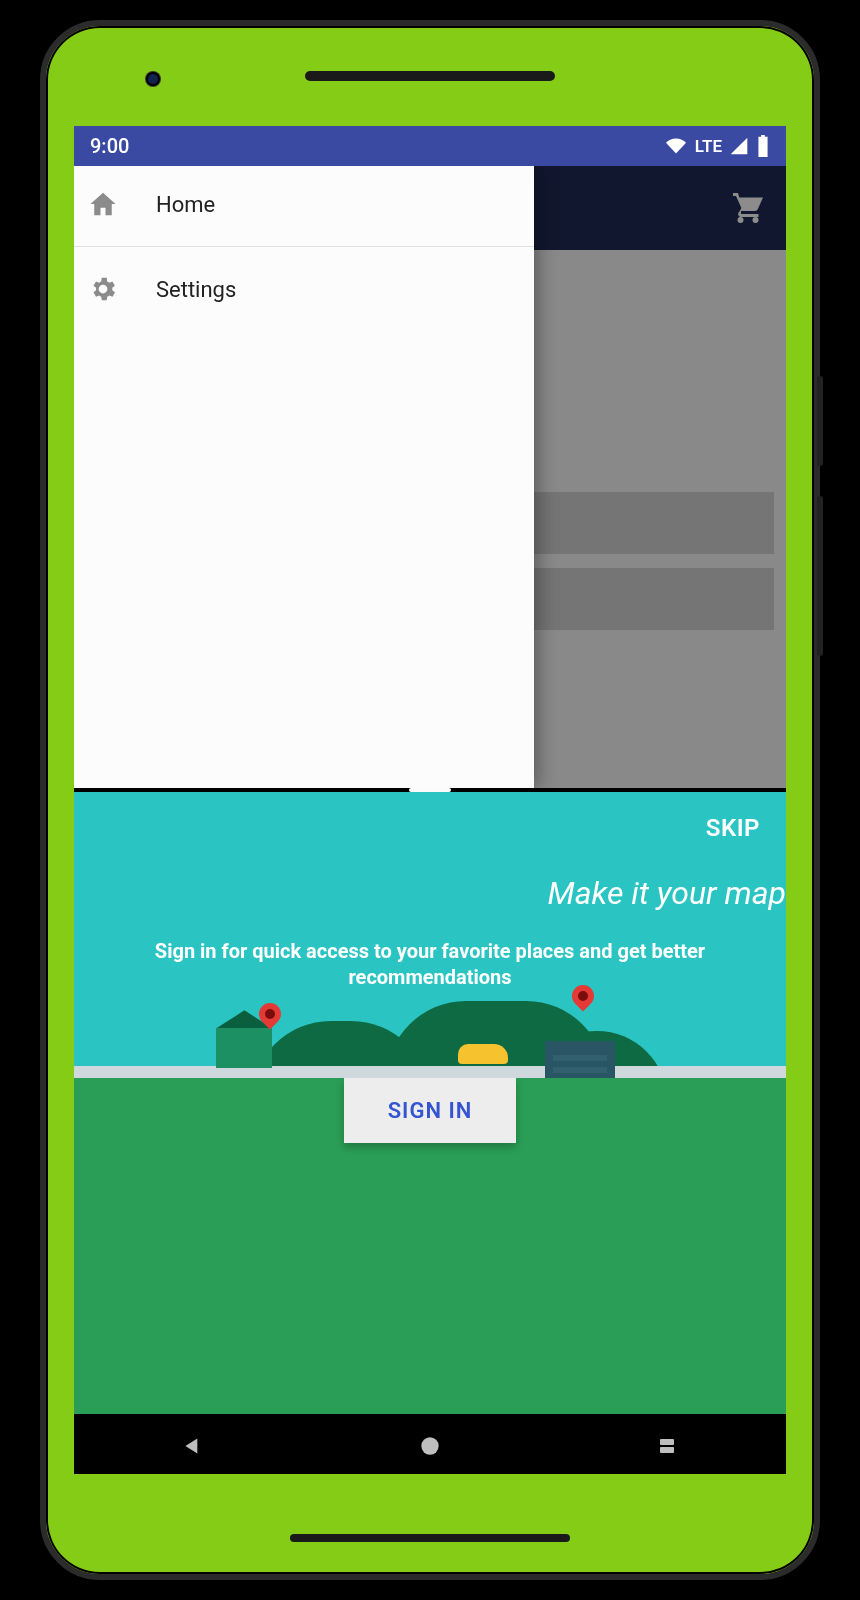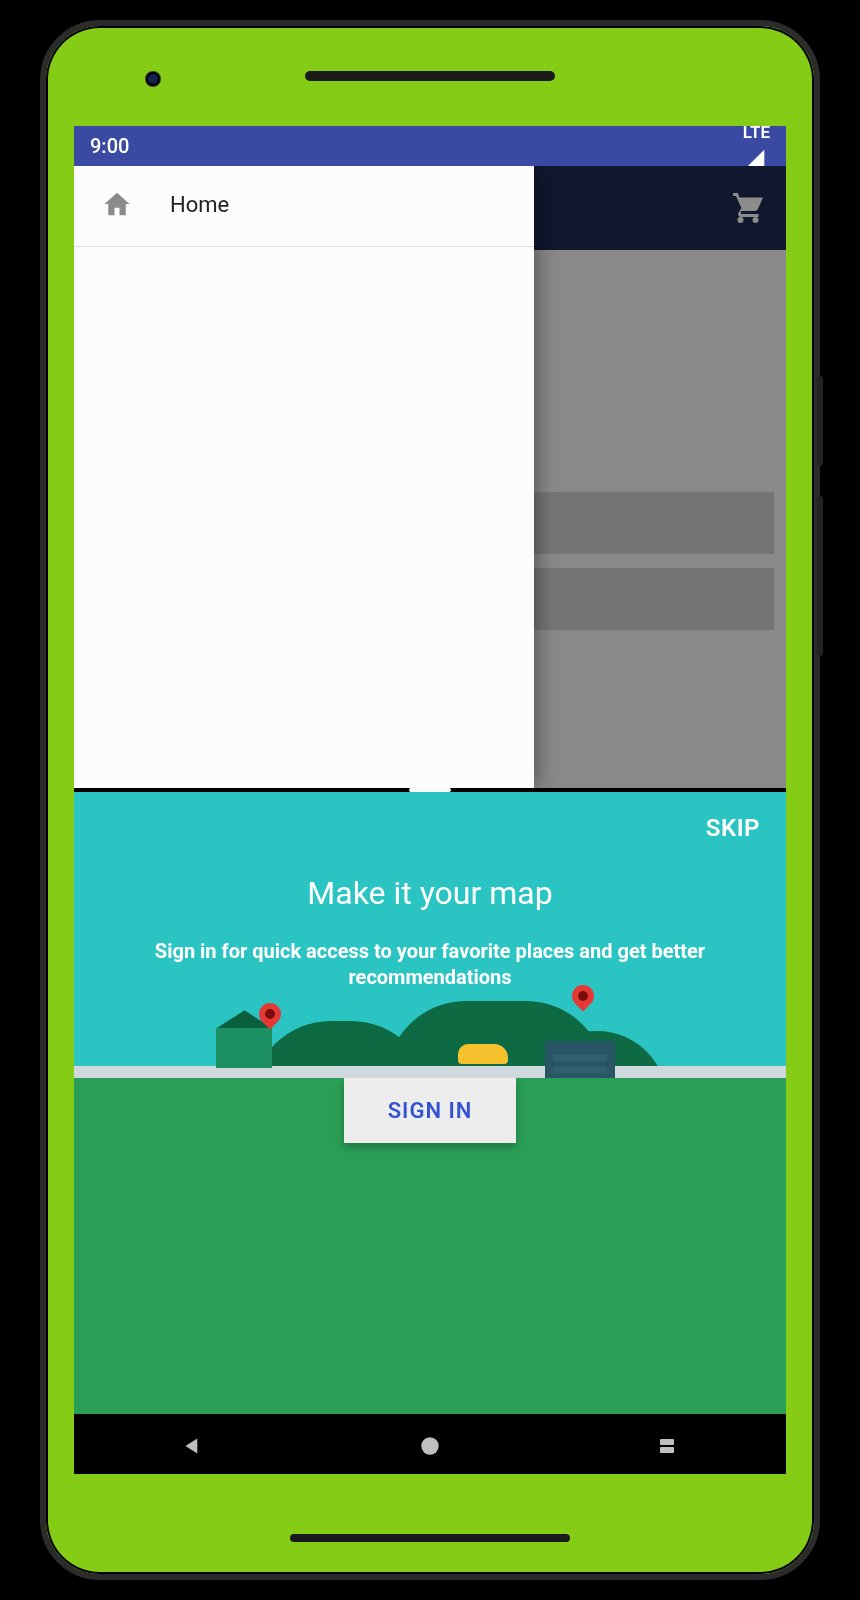--- a/index.html
+++ b/index.html
@@ -26,21 +26,21 @@
   }
 
   .bezel-bottom { position:absolute; bottom:32px; left:50%; transform:translateX(-50%); width:280px; height:8px; background:#1a1a1a; border-radius:4px;}
 
   
   .status-bar {
     height: 40px; background: #3a4aa2; color: #fff; display: flex; align-items: center;
     padding: 0 16px; font-size: 20px; font-weight: 500;
   }
   .status-bar .spacer { flex: 1; }
-  .status-icons { display: flex; align-items: center; gap: 6px; flex-direction: column; }
+  .status-icons { display: flex; align-items: center; gap: 6px; }
   .status-icons svg, .status-icons .batt { fill: #fff; }
 
   
   .half { position: relative; height: calc((100% - 40px - 64px) / 2); overflow: hidden; }
   .split-handle { height: 4px; background: #000; display:flex; align-items:center; justify-content:center;}
   .split-handle::after{ content:""; width:42px; height:4px; background:#fafafa; border-radius:2px;}
 
   
   .app-top { background: #000; }
   .scrim { position:absolute; inset:0; background: rgba(0,0,0,.45); }
@@ -62,37 +62,37 @@
     font-size: 22px; letter-spacing: 1px; font-weight: 500;
   }
   .ghost-btn.first { margin-top: 230px; }
 
   .drawer {
     position: absolute; top:0; left:0; bottom:0; width: 460px;
     background: #fcfcfc;
     box-shadow: 4px 0 18px rgba(0,0,0,.35);
   }
   .drawer-item {
-    display:flex; align-items:center; height: 76px; padding: 0 26px; gap: 36px;
+    display:flex; align-items:center; height: 76px; padding: 0 12px; gap: 36px;
     font-size: 22px; color: #222;
   }
   .drawer-item .ico { width: 34px; height: 34px; fill: #8b8b8b; display:flex; align-items:center; justify-content:center;}
   .drawer-divider { height:1px; background:#e2e2e2; margin: 4px 0; }
 
   
   .app-bottom { background:#28b8b2; display:flex; flex-direction:column; }
   .sky { position:relative; height: 46%; background:#2ac5c2; overflow:hidden;}
   .ground { position:relative; flex:1; background:#2a9e56; display:flex; align-items:flex-start; justify-content:center; padding-bottom:40px; overflow:hidden;}
 
   .skip {
     position:absolute; top: 22px; right: 26px; color:#fff; font-size: 24px; font-weight:600; letter-spacing: .5px;
   }
   .onb-title {
-    position:absolute; top: 82px; left:0; right:0; text-align:center;
-    font-size: 32px; font-weight:400; color:#fff;
+    position:absolute; top: 82px; left:0; right:0; text-align:right;
+    font-size: 32px; font-weight:400; color:#fff;font-style:italic;
   }
   .onb-sub {
     position:absolute; top: 146px; left:40px; right:40px; text-align:center;
     font-size: 20px; color: #fff; line-height:1.3; font-weight:700;
   }
 
   
   .road { position:absolute; left:0; right:0; top:44%; height:18px; background:#cfd8dc;}
   .hills { position:absolute; left:18%; right:14%; top:32%; height:120px; }
   .hill  { position:absolute; background:#0e6a42; border-radius:80px 80px 0 0; }
@@ -172,20 +172,28 @@
       <div class="drawer">
         <div class="drawer-item">
           <span class="ico">
               <svg viewBox="0 0 24 24" width="30" height="30">
                 <path fill="#8b8b8b" d="M12 3l10 9h-3v9h-5v-6h-4v6H5v-9H2z"></path>
               </svg>
             </span>
           <span>Home</span>
         </div>
         <div class="drawer-divider"></div>
+        <div class="drawer-item">
+          <span class="ico">
+              <svg viewBox="0 0 24 24" width="30" height="30">
+                <path fill="#8b8b8b" d="M19.4 13a7.5 7.5 0 000-2l2.1-1.6-2-3.5-2.5 1a7.3 7.3 0 00-1.7-1L15 3h-4l-.4 2.9a7.3 7.3 0 00-1.7 1l-2.5-1-2 3.5L6.5 11a7.5 7.5 0 000 2l-2.1 1.6 2 3.5 2.5-1a7.3 7.3 0 001.7 1L11 21h4l.4-2.9a7.3 7.3 0 001.7-1l2.5 1 2-3.5zM12 15.5A3.5 3.5 0 1115.5 12 3.5 3.5 0 0112 15.5z"></path>
+              </svg>
+            </span>
+          <span>Settings</span>
+        </div>
       </div>
     </div>
 
     <div class="split-handle"></div>
 
     <div class="half app-bottom">
       <div class="sky">
         <span class="skip">SKIP</span>
         <div class="onb-title">Make it your map</div>
         <div class="onb-sub">Sign in for quick access to your favorite places and get better recommendations</div>

